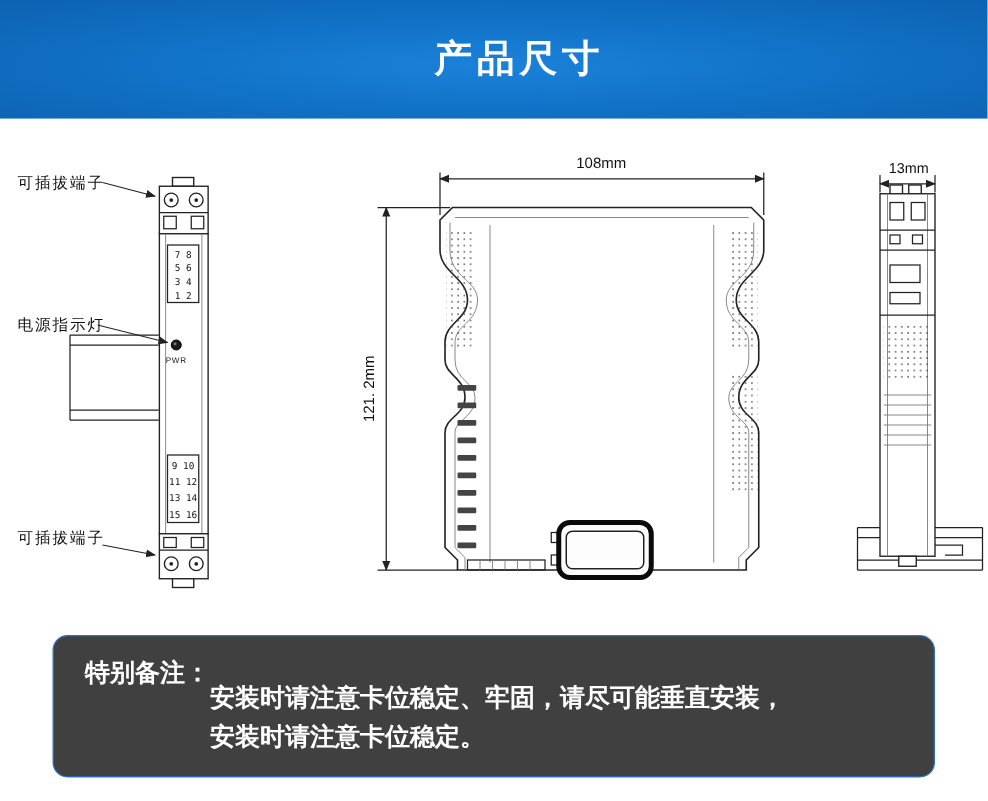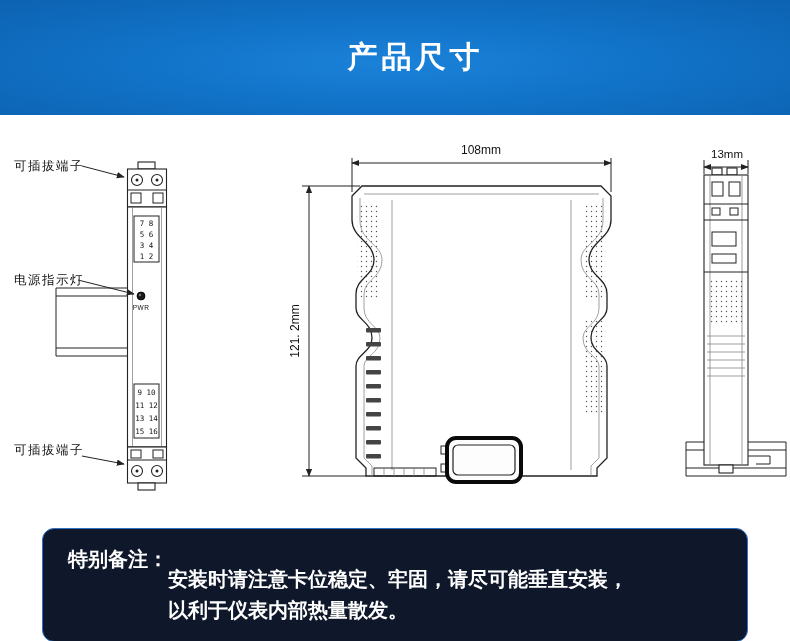--- a/index.html
+++ b/index.html
@@ -2,21 +2,21 @@
 <html><head>
 <meta charset="utf-8">
 <style>
   * { margin: 0; padding: 0; box-sizing: border-box; }
   html,body { background: #ffffff; }
   body { width: 790px; height: 641px; font-family: "Liberation Sans", sans-serif; overflow: hidden; }
   .page { width: 790px; height: 641px; background: #fff; position: relative; }
 
   
   .banner {
-    height: 115px;
+    height: 95px;
     background: radial-gradient(ellipse at 50% 55%, #1b82d9 0%, #1173c8 45%, #0d62b2 100%);
     display: flex; align-items: center; justify-content: center; padding-left: 41px;
   }
   .banner h1 {
     color: #ffffff; font-size: 30px; font-weight: 700; letter-spacing: 4px;
   }
 
   
   .drawing-area { width: 790px; height: 410px; position: relative; background:#fff; }
   svg { display:block; }
@@ -27,21 +27,21 @@
   .mono { font-family: "DejaVu Sans Mono", monospace; font-size: 7.5px; }
   .pwr  { font-size: 6.5px; letter-spacing: 0.5px; }
   .ln   { stroke:#222; stroke-width:1; fill:none; }
   .ln2  { stroke:#222; stroke-width:1.3; fill:none; }
   .thin { stroke:#777; stroke-width:0.7; fill:none; }
   .fillw{ fill:#fff; stroke:#222; stroke-width:1.1; }
 
   
   .note-box {
     margin: 3px 42px 0 42px;
-    background: #0f172a;
+    background: #404040;
     border: 1px solid #2e72c6;
     border-radius: 12px;
     padding: 15px 25px;
     display: flex;
     color: #fff;
     font-size: 20px;
     font-weight: 700;
     line-height: 31px;
   }
   .note-prefix { white-space: nowrap; }
@@ -267,17 +267,17 @@
         </g>
 
       </g>
     </svg>
   </main>
 
   <div class="note-box">
     <span class="note-prefix">特别备注：</span>
     <span class="note-body">
       <span>安装时请注意卡位稳定、牢固，请尽可能垂直安装，</span><br>
-      <span>以利于仪表内部热量散发。</span>
+      <span>安装时请注意卡位稳定。</span>
     </span>
   </div>
 
 </div>
 
 </body></html>

